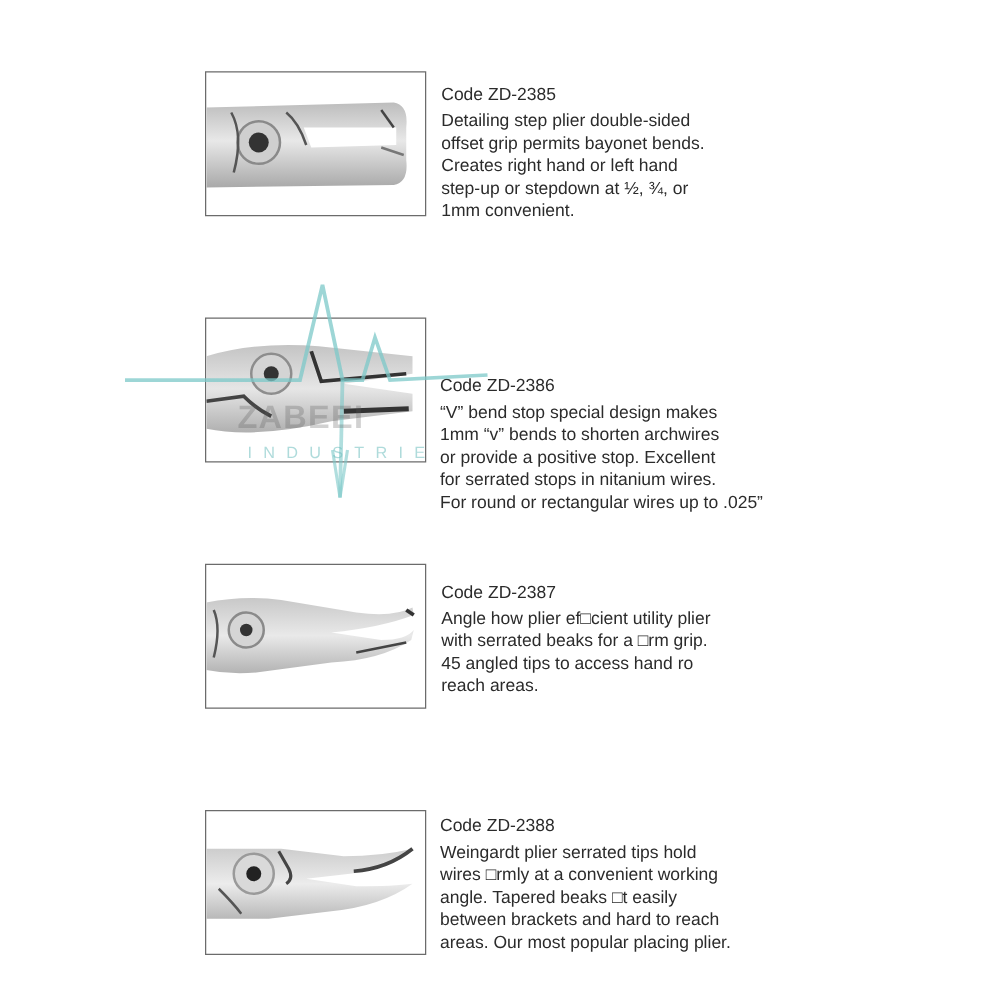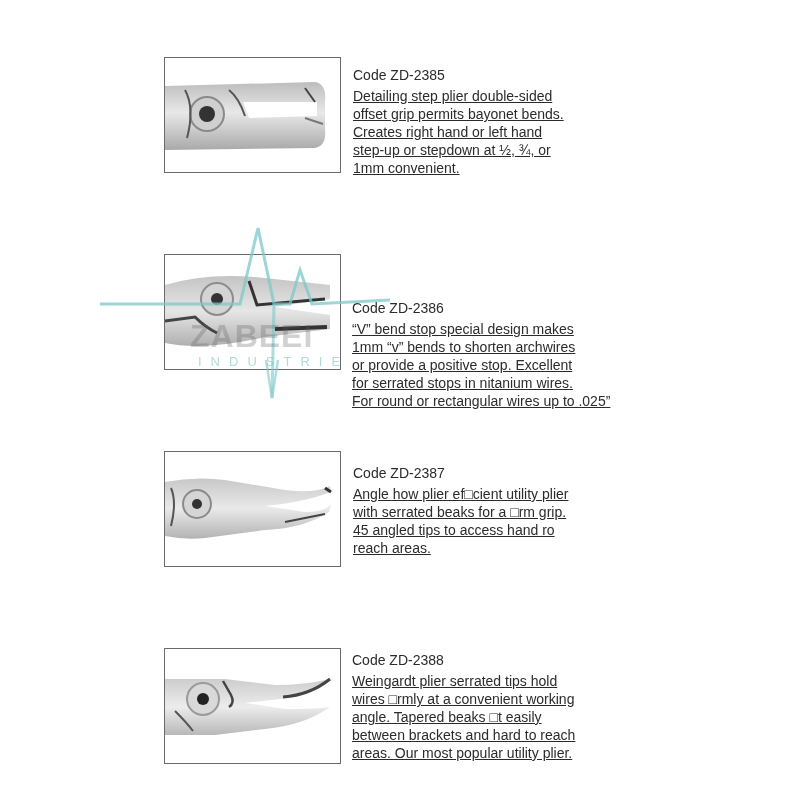--- a/index.html
+++ b/index.html
@@ -42,21 +42,20 @@
       line-height: 18px;
       color: #2b2b2b;
       white-space: nowrap;
     }
     .code {
       display: block;
       margin-bottom: 3px;
     }
     .desc-line {
       display: block;
-      text-decoration: underline;
     }
     .watermark {
       position: absolute;
       left: 90px;
       top: 220px;
       width: 310px;
       height: 180px;
       pointer-events: none;
     }
     .wm-word {
@@ -135,21 +134,21 @@
     <span class="desc-line">For round or rectangular wires up to .025”</span>
   </div>
 </div>
 
 <div class="watermark">
   <svg width="310" height="180" viewBox="0 0 310 180">
     <path d="M10 84 L150 84 L168 8 L184 84 L200 84 L210 50 L222 84 L300 80" stroke="#7cc8c8" stroke-width="3" fill="none" opacity="0.75"></path>
     <path d="M184 84 L182 178" stroke="#7cc8c8" stroke-width="3" fill="none" opacity="0.6"></path>
     <path d="M176 140 L182 178 L188 140" stroke="#7cc8c8" stroke-width="2.5" fill="none" opacity="0.6"></path>
   </svg>
-  <span class="wm-word" style="left:100px; top:98px; font-size:32px;">ZABEEI</span>
+  <span class="wm-word" style="left:100px; top:98px; font-size:26px;">ZABEEI</span>
   <span class="wm-sub" style="left:108px; top:134px; font-size:13px;">INDUSTRIE</span>
 </div>
 
 <div class="product" style="top:0;">
   <div class="frame" style="top:451px;">
     <svg viewBox="0 0 175 114">
       <defs>
         <linearGradient id="st3" x1="0" y1="0" x2="0" y2="1">
           <stop offset="0" stop-color="#c8c8c8"></stop>
           <stop offset="0.5" stop-color="#e9e9e9"></stop>
@@ -190,15 +189,15 @@
       <path d="M118 48 Q145 46 165 30" stroke="#444" stroke-width="3" fill="none"></path>
       <path d="M10 62 Q22 74 28 82" stroke="#555" stroke-width="2" fill="none"></path>
     </svg>
   </div>
   <div class="text" style="left:352px; top:651px;">
     <span class="code">Code ZD-2388</span>
     <span class="desc-line">Weingardt plier serrated tips hold</span>
     <span class="desc-line">wires □rmly at a convenient working</span>
     <span class="desc-line">angle. Tapered beaks □t easily</span>
     <span class="desc-line">between brackets and hard to reach</span>
-    <span class="desc-line">areas. Our most popular utility plier.</span>
+    <span class="desc-line">areas. Our most popular placing plier.</span>
   </div>
 </div>
 
 </body></html>

